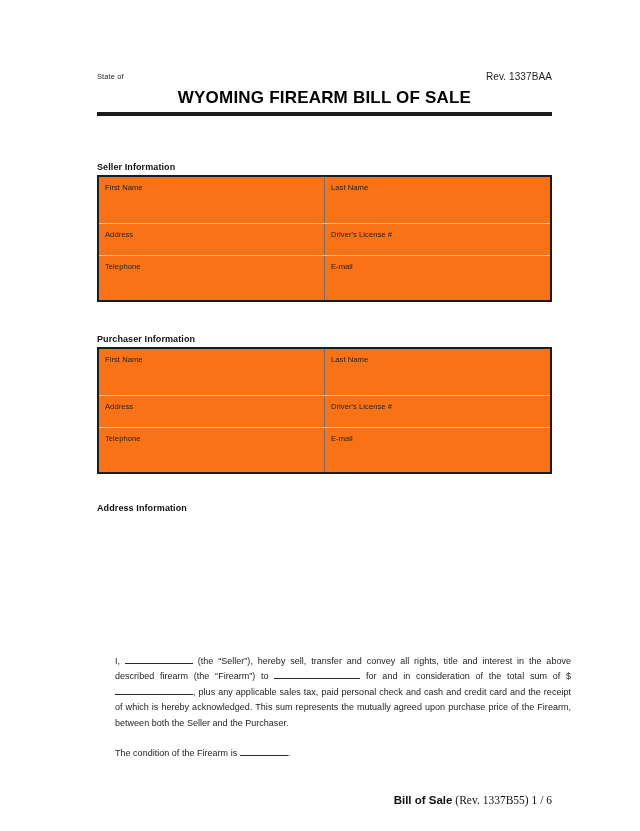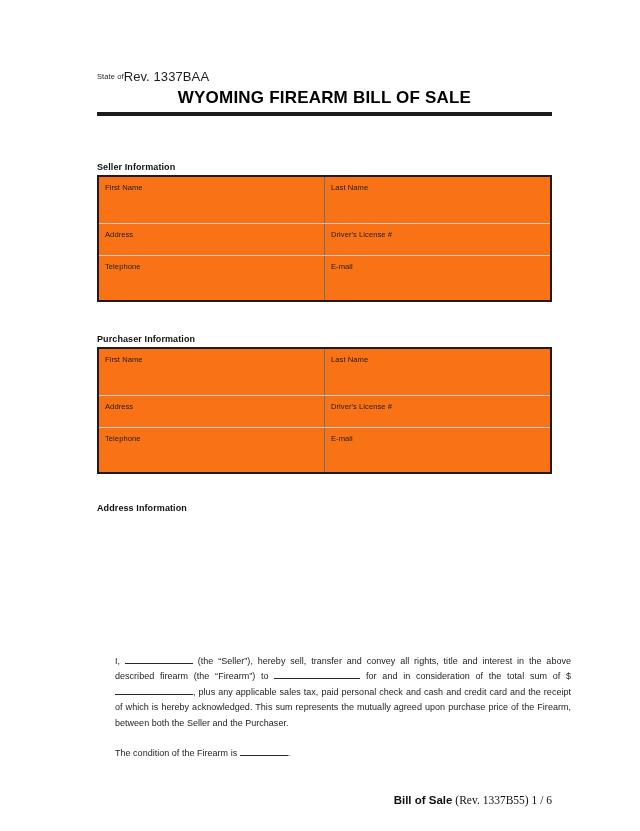--- a/index.html
+++ b/index.html
@@ -32,30 +32,31 @@
   }
 
   
   .header-row {
     position: absolute;
     left: 0;
     top: 72px;
     width: 455px;
     height: 14px;
     display: flex;
+    justify-content: space-between;
     align-items: flex-start;
   }
   .state-of {
     font-size: 7.5px;
     letter-spacing: 0.1px;
     color: #1e1e1e;
     line-height: 10px;
   }
   .rev-code {
-    font-size: 13px;
+    font-size: 10px;
     letter-spacing: 0.1px;
     color: #1e1e1e;
     line-height: 10px;
   }
   .doc-title {
     position: absolute;
     left: 0;
     top: 88px;
     width: 455px;
     text-align: center;

